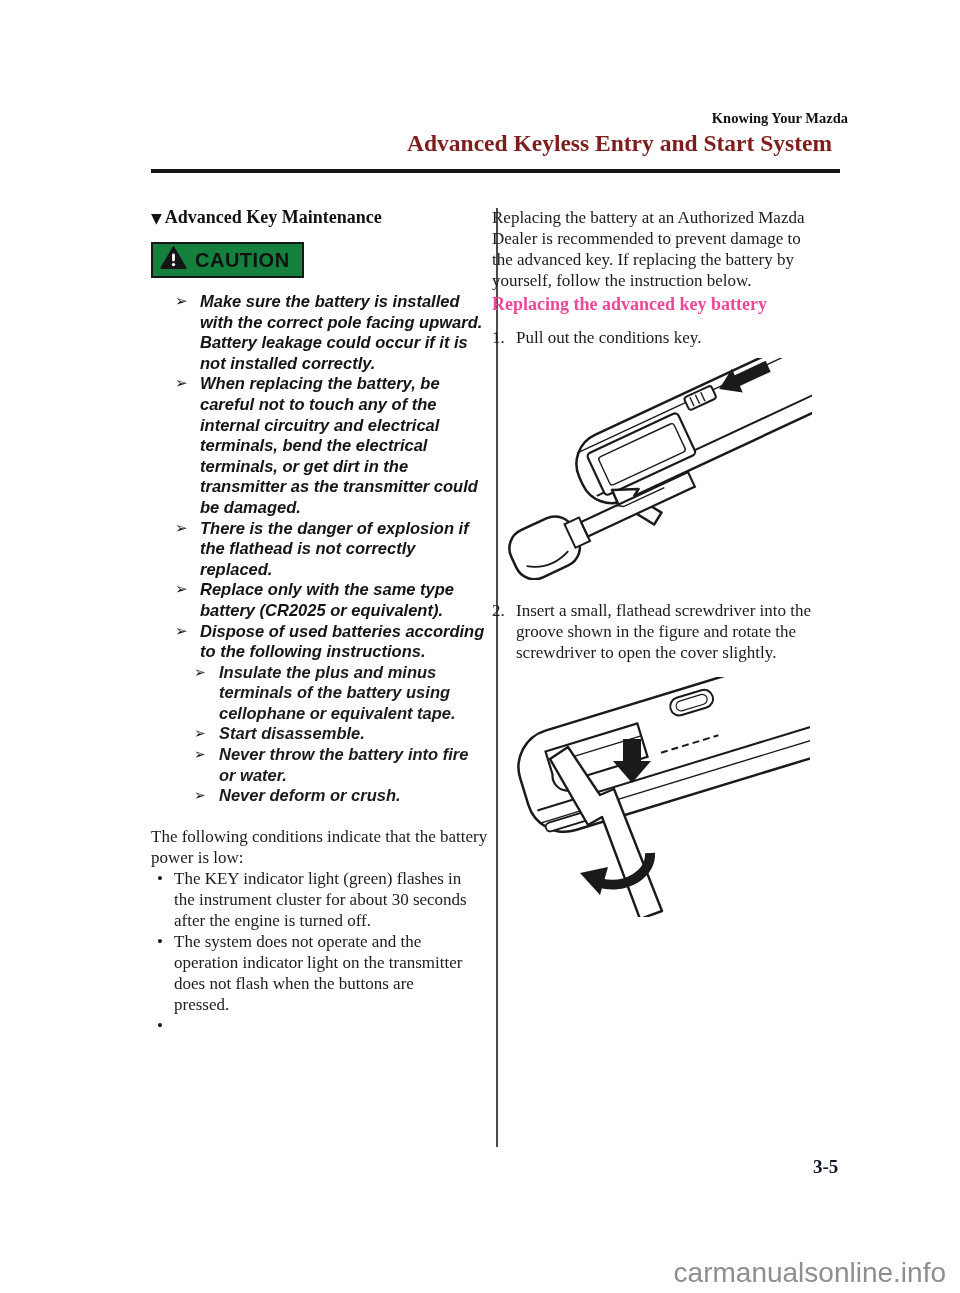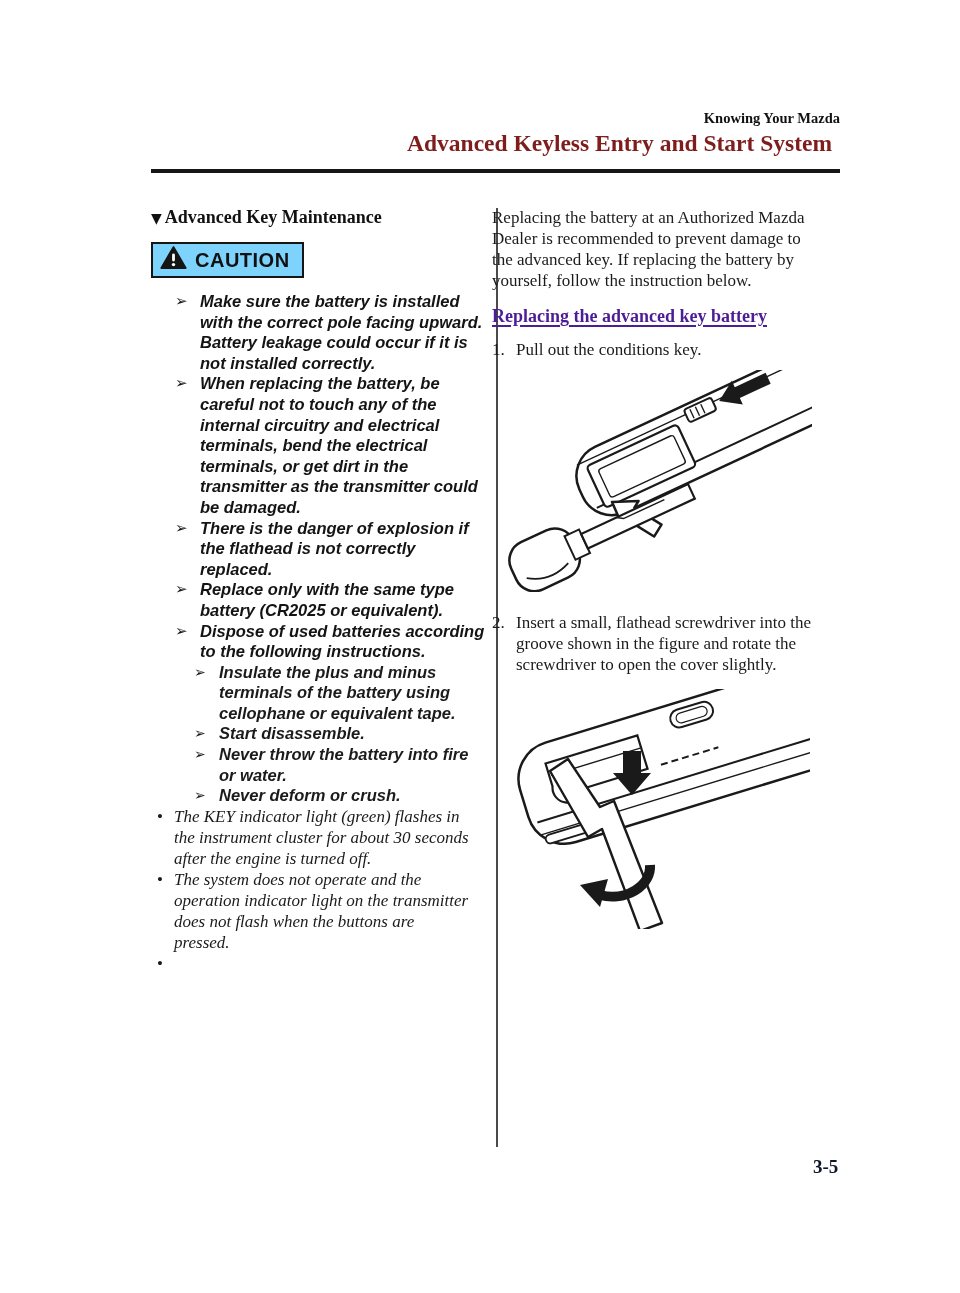--- a/index.html
+++ b/index.html
@@ -4,21 +4,21 @@
 <style>
   * { box-sizing: border-box; }
   html,body { margin:0; padding:0; background:#ffffff; }
   .page {
     position:relative; width:960px; height:1293px; background:#ffffff;
     color:#1b1b1b; overflow:hidden;
     font-family:"Liberation Serif", serif;
   }
   
   .eyebrow {
-    position:absolute; top:109px; right:120px;
+    position:absolute; top:109px; right:112px;
     font:bold 14.5px/18px "Liberation Serif", serif; color:#111;text-align:center;
   }
   .doc-title {
     position:absolute; top:128px; right:128px; margin:0;
     font:bold 23.5px/30px "Liberation Serif", serif; color:#7f1d1d; white-space:nowrap;
   }
   .header-rule {
     position:absolute; top:169px; left:151px; width:689px; height:3.5px;
     background:#161616;
   }
@@ -30,21 +30,21 @@
   
   .col-left { position:absolute; top:206px; left:151px; width:338px; }
   .section-heading {
     margin:0; display:flex; align-items:baseline; gap:3px;
     font:bold 18px/22px "Liberation Serif", serif; color:#111;
   }
   .section-heading .tri { font-size:14px; font-family:"DejaVu Sans", sans-serif; }
   .caution-box {
     display:inline-flex; align-items:center; gap:8px;
     border:2.5px solid #161616; padding:2px 12px 2px 7px; margin-top:13px;
-    background:#7dd3fc;
+    background:#15803d;
   }
   .caution-label {
     font:bold 20px/26px "Liberation Sans", sans-serif; color:#111; letter-spacing:0.5px;
   }
   .caution-list {
     list-style:none; margin:13px 0 0; padding:0 0 0 24px;
     font:italic 600 16.5px/20.6px "Liberation Sans", sans-serif; color:#141414;
   }
   .caution-list li { display:flex; gap:7px; }
   .caution-list .arr {
@@ -53,27 +53,27 @@
   }
   .caution-sub { list-style:none; margin:0; padding:0 0 0 43px;
     font:italic 600 16.5px/20.6px "Liberation Sans", sans-serif; }
   .caution-sub li { display:flex; gap:7px; }
   .caution-sub .arr { flex:0 0 18px; font-style:normal; font-size:14px;
     font-family:"DejaVu Sans", sans-serif; }
   .body-par { margin:20px 0 0; font:17px/21px "Liberation Serif", serif; }
   .dot-list { list-style:none; margin:0; padding:0; font:17px/21px "Liberation Serif", serif; }
   .dot-list li { display:flex; gap:6px; padding-left:6px; }
   .dot-list .dot { flex:0 0 11px; }
-  .dot-list .txt { max-width:296px;font-style:italic; }
+  .dot-list .txt { max-width:296px; }
   
   .col-right { position:absolute; top:207px; left:492px; width:325px; }
   .col-right .body-par { margin:0; max-width:318px; }
   .sub-heading {
-    margin:14px 0 0; font:bold 18px/22px "Liberation Serif", serif; color:#4c1d95;
-    text-decoration:underline; text-decoration-thickness:2px; text-underline-offset:3px;
+    margin:2px 0 0; font:bold 18px/22px "Liberation Serif", serif; color:#ec4899;
+    text-decoration-thickness:2px; text-underline-offset:3px;
   }
   .steps { list-style:none; margin:12px 0 0; padding:0; font:17px/21px "Liberation Serif", serif; }
   .steps .step { display:flex; gap:6px; }
   .steps .step-num { flex:0 0 18px; }
   .figure { margin:10px 0 20px 0; }
   .figure.fig2 { margin:14px 0 0 18px; }
   .figure svg { display:block; }
   
   .page-number {
     position:absolute; top:1155px; left:813px;
@@ -148,20 +148,21 @@
       <li>
         <span class="arr">➢</span>
         <span>Never throw the battery into fire or water.</span>
       </li>
       <li>
         <span class="arr">➢</span>
         <span>Never deform or crush.</span>
       </li>
     </ul>
 
+    <p class="body-par">The following conditions indicate that the battery power is low:</p>
 
     <ul class="dot-list">
       <li>
         <span class="dot">•</span>
         <span class="txt">The KEY indicator light (green) flashes in the instrument cluster for about 30 seconds after the engine is turned off.</span>
       </li>
       <li>
         <span class="dot">•</span>
         <span class="txt">The system does not operate and the operation indicator light on the transmitter does not flash when the buttons are pressed.</span>
       </li>
@@ -242,14 +243,15 @@
         <path d="M40,82 L58,70 L90,118 L104,112 L152,234 L130,242 L92,140 L78,148 Z" fill="#fff" stroke="#1a1a1a" stroke-width="2.4" stroke-linejoin="round"></path>
 
         <path class="line" d="M140,176 A38,30 0 0 1 90,206" stroke-width="10"></path>
         <polygon points="70,196 98,190 90,218" fill="#1a1a1a"></polygon>
       </svg>
     </div>
 
   </section>
 
   <div class="page-number">3-5</div>
+  <div class="watermark">carmanualsonline.info</div>
 
 </div>
 
 </body></html>

